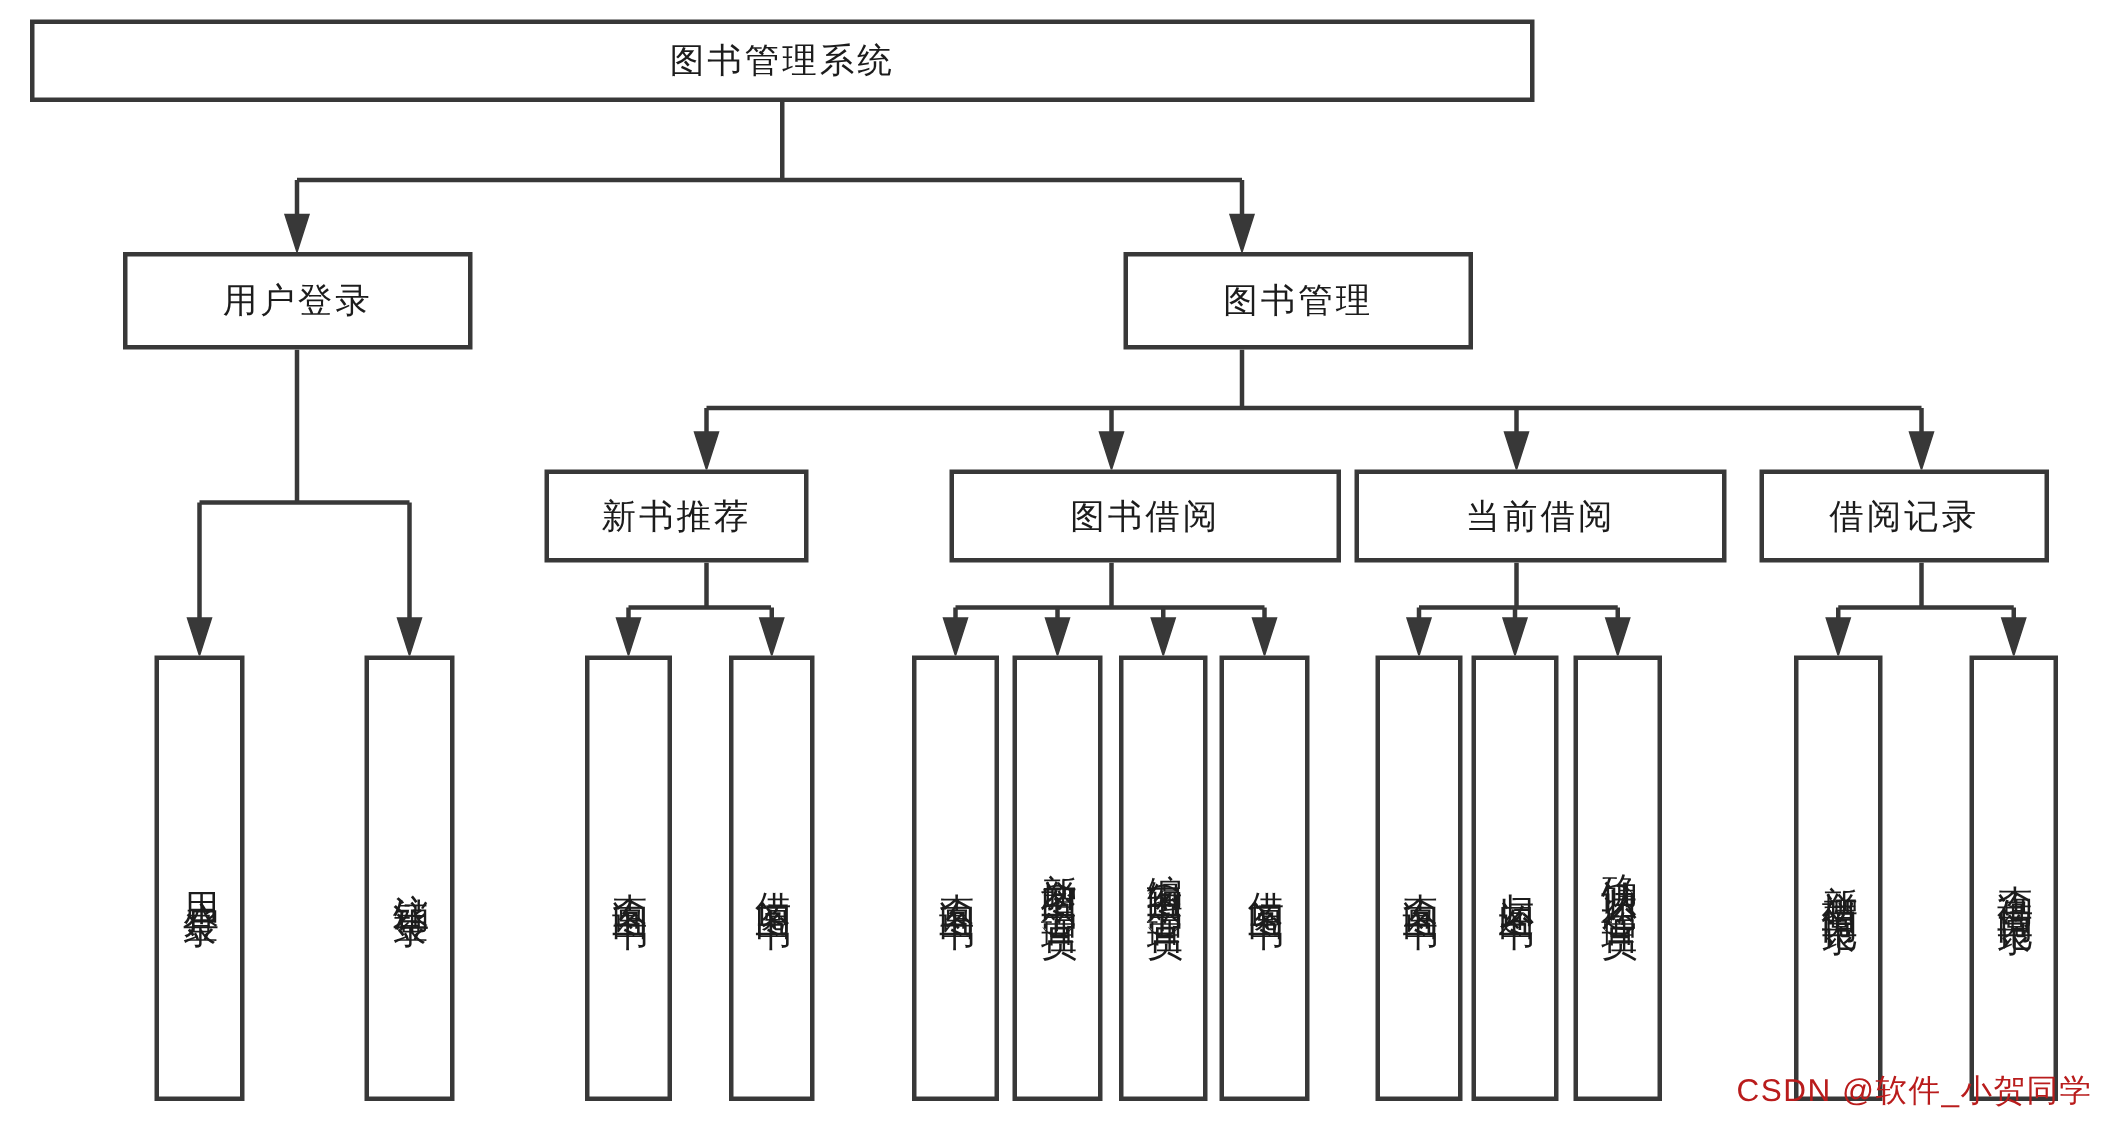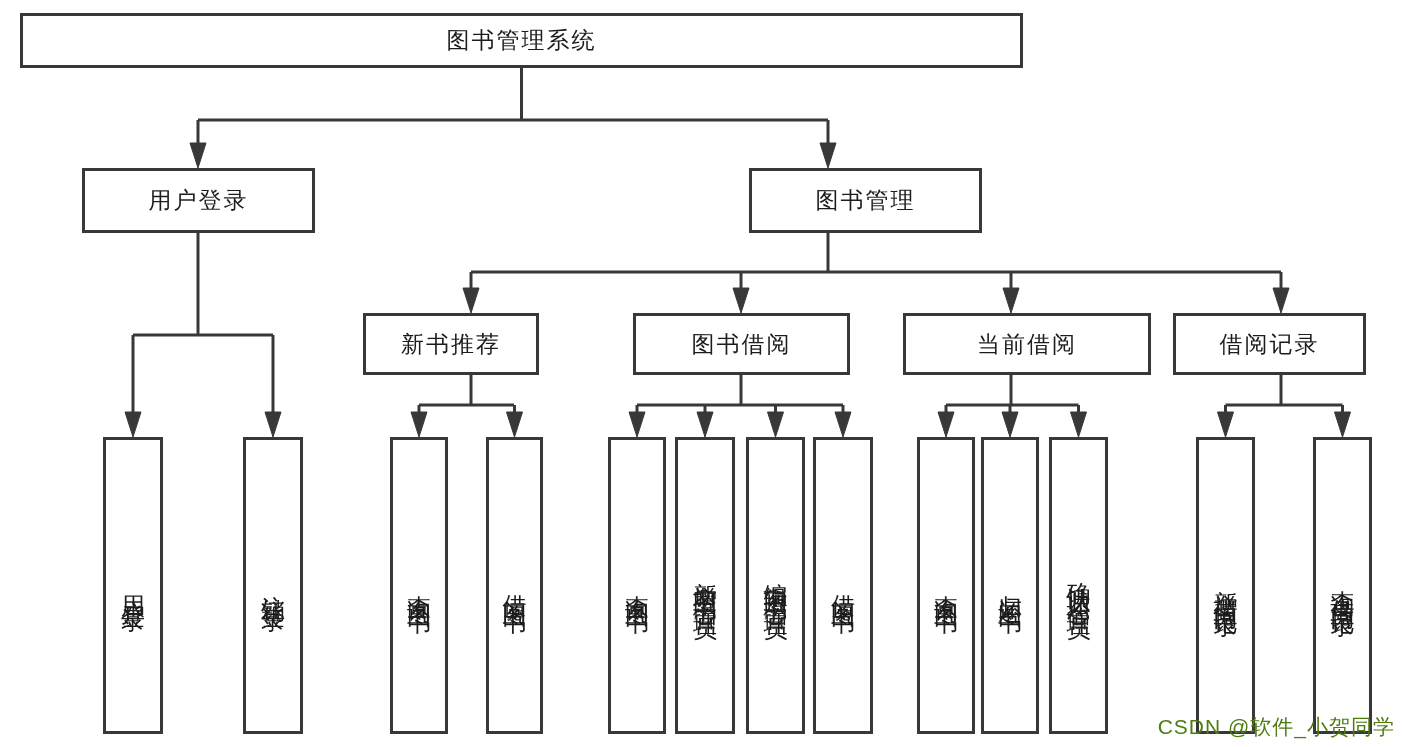--- a/index.html
+++ b/index.html
@@ -52,21 +52,21 @@
     font-size: 24px;
     letter-spacing: 5px;
     line-height: 1;
     white-space: nowrap;
   }
   .watermark {
     position: absolute;
     right: 10px;
     bottom: 6px;
     font-size: 21px;
-    color: #4d7c0f;
+    color: #b91c1c;
     letter-spacing: 1px;
     white-space: nowrap;
     z-index: 5;
   }
 </style>
 </head>
 <body>
 
 <div class="stage">
 
@@ -124,21 +124,21 @@
       <line x1="1342.5" y1="405" x2="1342.5" y2="419"></line>
       <polygon points="1334.5,412 1350.5,412 1342.5,437"></polygon>
     </svg>
 
   <div class="box hlabel" style="left:20px;top:13px;width:1003px;height:55px">图书管理系统</div>
 
   <div class="box hlabel" style="left:82px;top:168px;width:233px;height:65px">用户登录</div>
   <div class="box hlabel" style="left:749px;top:168px;width:233px;height:65px">图书管理</div>
 
   <div class="box hlabel" style="left:363px;top:313px;width:176px;height:62px">新书推荐</div>
-  <div class="box hlabel" style="left:633px;top:313px;width:217px;height:62px">图书借阅</div>
+  <div class="box hlabel" style="left:633px;top:313px;width:261px;height:62px">图书借阅</div>
   <div class="box hlabel" style="left:903px;top:313px;width:248px;height:62px">当前借阅</div>
   <div class="box hlabel" style="left:1173px;top:313px;width:193px;height:62px">借阅记录</div>
 
   <div class="box" style="left:103px;top:437px;width:60px;height:297px">
     <span class="vtext">用户登录</span>
   </div>
   <div class="box" style="left:243px;top:437px;width:60px;height:297px">
     <span class="vtext">注销登录</span>
   </div>
 

